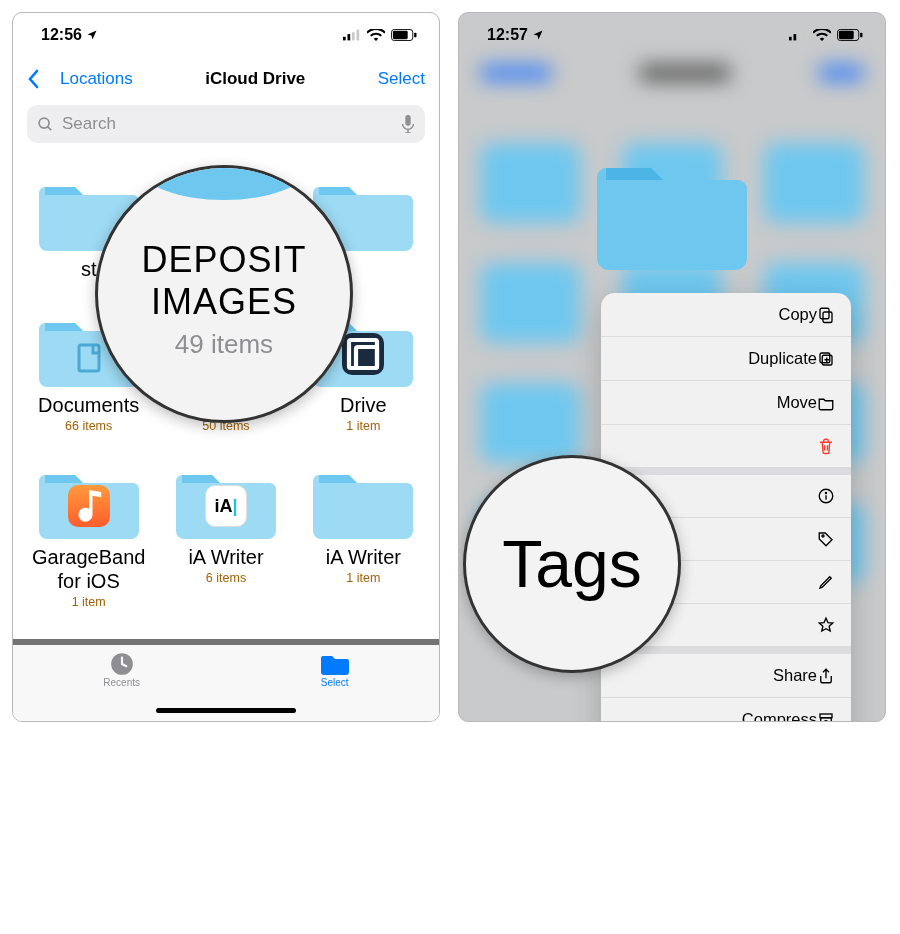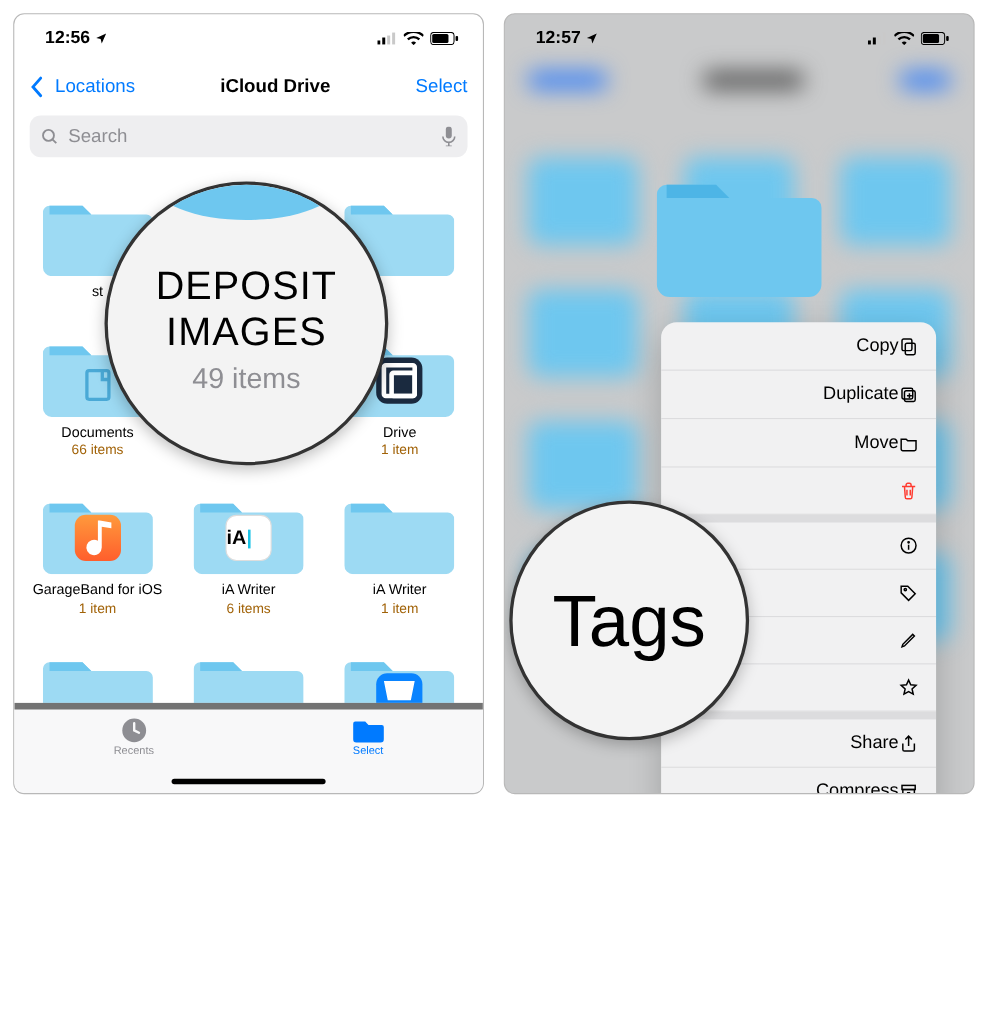--- a/index.html
+++ b/index.html
@@ -84,24 +84,24 @@
   }
   .folder-icon svg { width: 100%; height: 100%; }
   .app-badge {
     position: absolute;
     left: 50%; top: 58%;
     transform: translate(-50%, -50%);
     width: 42px; height: 42px;
     border-radius: 10px;
     display: flex;
     align-items: center;
-    justify-content: flex-start;
+    justify-content: center;
     font-weight: 700;
   }
-  .folder-name { font-size: 13px; margin-top: 6px; line-height: 1.2; }
+  .folder-name { font-size: 20px; margin-top: 6px; line-height: 1.2; }
   .folder-sub  { font-size: 12.5px; color: #a16207; margin-top: 2px; }
   .tabbar {
     position: absolute;
     bottom: 0; left: 0; right: 0;
     height: 82px;
     border-top: 6px solid #737373;
     background: #f8f8f9;
     display: flex;
     justify-content: space-around;
     padding-top: 6px;
@@ -199,21 +199,21 @@
           <rect x="25" y="4" width="2.5" height="5" rx="1" fill="#000"></rect>
         </svg>
     </div>
   </div>
 
   <div class="nav-bar">
     <div class="nav-back">
       <svg width="12" height="20" viewBox="0 0 12 20" fill="none" stroke="#007aff" stroke-width="2.6" stroke-linecap="round">
           <path d="M10 2L3 10l7 8"></path>
         </svg>
-      <span style="margin-left:11px">Locations</span>
+      <span style="margin-left:21px">Locations</span>
     </div>
     <div class="nav-title">iCloud Drive</div>
     <div class="nav-select">Select</div>
   </div>
 
   <div class="search-bar">
     <svg width="17" height="17" viewBox="0 0 24 24" fill="none" stroke="#8e8e93" stroke-width="2.4">
         <circle cx="10" cy="10" r="7"></circle>
         <line x1="20" y1="20" x2="15" y2="15"></line>
       </svg>

